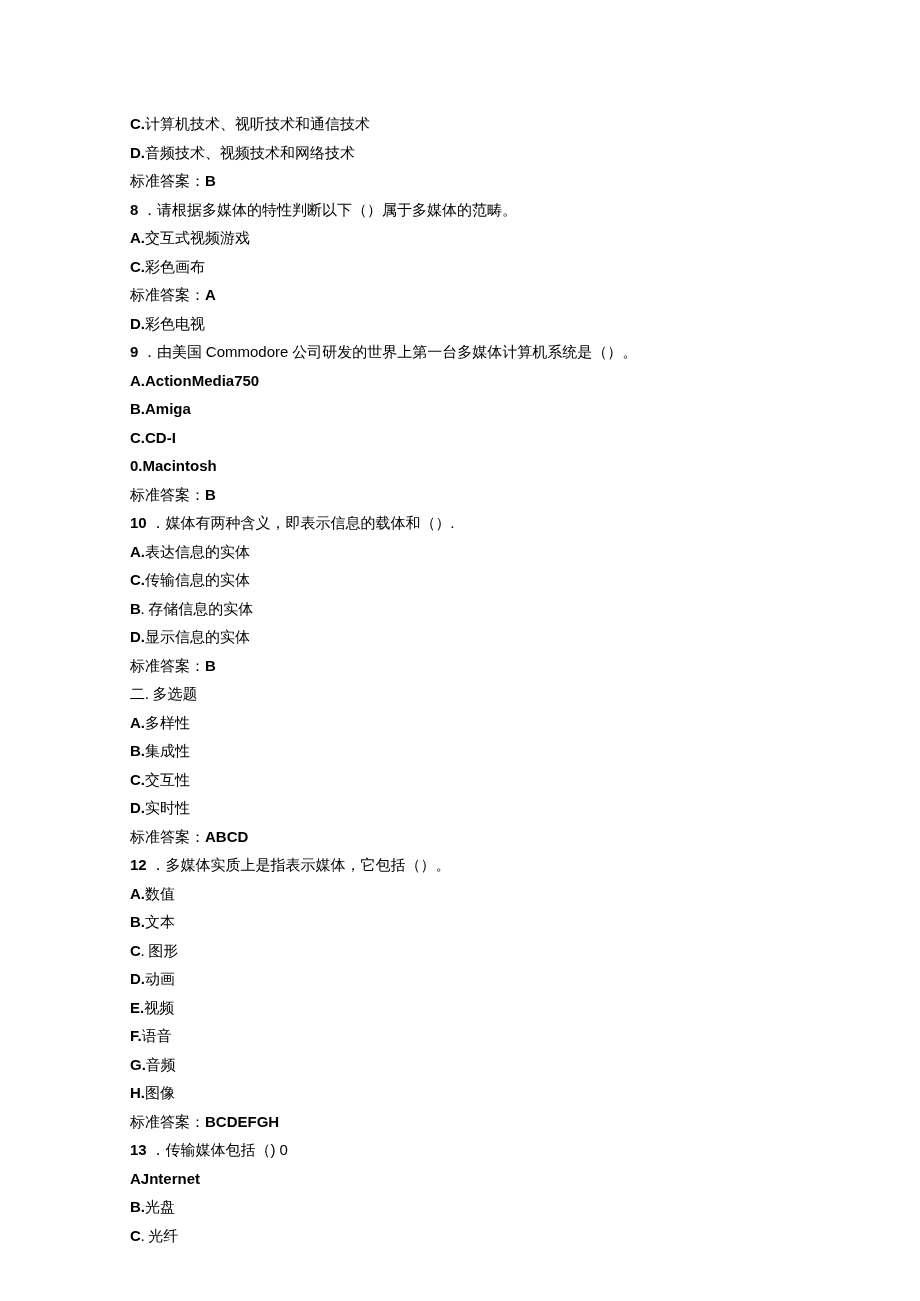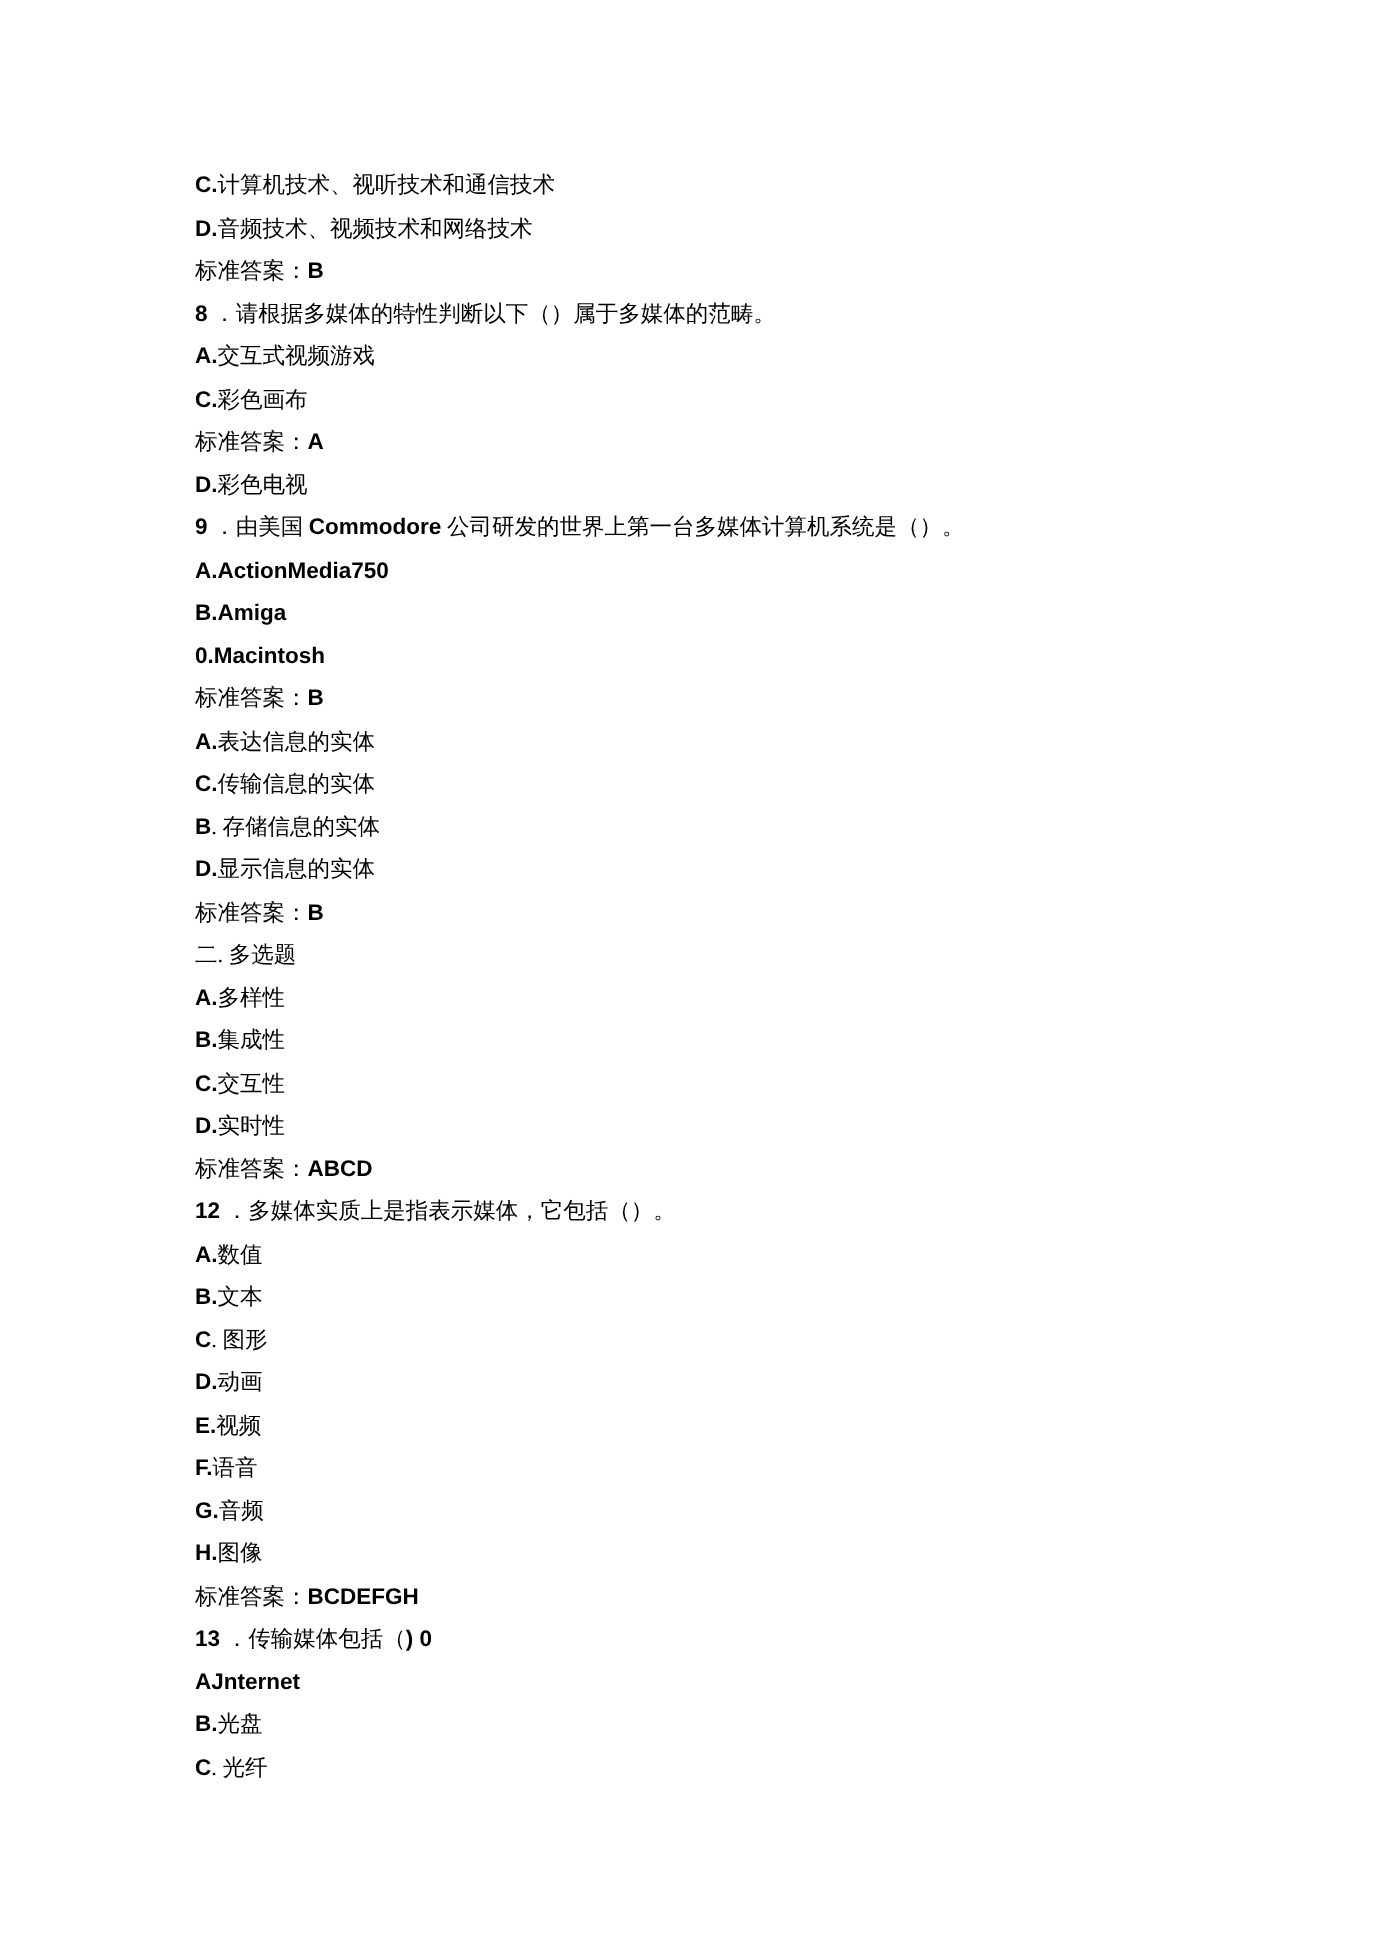--- a/index.html
+++ b/index.html
@@ -14,21 +14,21 @@
   .page {
     width: 920px;
     min-height: 1301px;
     padding: 110px 130px 60px 130px;
     box-sizing: border-box;
   }
   .line {
     white-space: nowrap;
   }
   .bold {
-    font-weight: bold;
+    font-weight: normal;
     font-family: Arial, "Microsoft YaHei", sans-serif;
   }
   .qnum {
     font-weight: bold;
     font-family: Arial, sans-serif;
   }
   .opt-letter {
     font-weight: bold;
     font-family: Arial, sans-serif;
   }
@@ -54,23 +54,25 @@
 
   <div class="line"><span class="qnum">8</span><span> ．请根据多媒体的特性判断以下（）属于多媒体的范畴。</span></div>
   <div class="line"><span class="opt-letter">A.</span><span>交互式视频游戏</span></div>
   <div class="line"><span class="opt-letter">C.</span><span>彩色画布</span></div>
   <div class="line"><span class="ans-label">标准答案：</span><span class="ans-val">A</span></div>
   <div class="line"><span class="opt-letter">D.</span><span>彩色电视</span></div>
 
   <div class="line"><span class="qnum">9</span><span> ．由美国 </span><span class="bold">Commodore</span><span> 公司研发的世界上第一台多媒体计算机系统是（）。</span></div>
   <div class="line allbold">A.ActionMedia750</div>
   <div class="line allbold">B.Amiga</div>
+  <div class="line allbold">C.CD-I</div>
   <div class="line allbold">0.Macintosh</div>
   <div class="line"><span class="ans-label">标准答案：</span><span class="ans-val">B</span></div>
 
+  <div class="line"><span class="qnum">10</span><span> ．媒体有两种含义，即表示信息的载体和（）.</span></div>
   <div class="line"><span class="opt-letter">A.</span><span>表达信息的实体</span></div>
   <div class="line"><span class="opt-letter">C.</span><span>传输信息的实体</span></div>
   <div class="line"><span class="opt-letter">B</span><span>. 存储信息的实体</span></div>
   <div class="line"><span class="opt-letter">D.</span><span>显示信息的实体</span></div>
   <div class="line"><span class="ans-label">标准答案：</span><span class="ans-val">B</span></div>
 
   <div class="line">二. 多选题</div>
 
   <div class="line"><span class="opt-letter">A.</span><span>多样性</span></div>
   <div class="line"><span class="opt-letter">B.</span><span>集成性</span></div>

